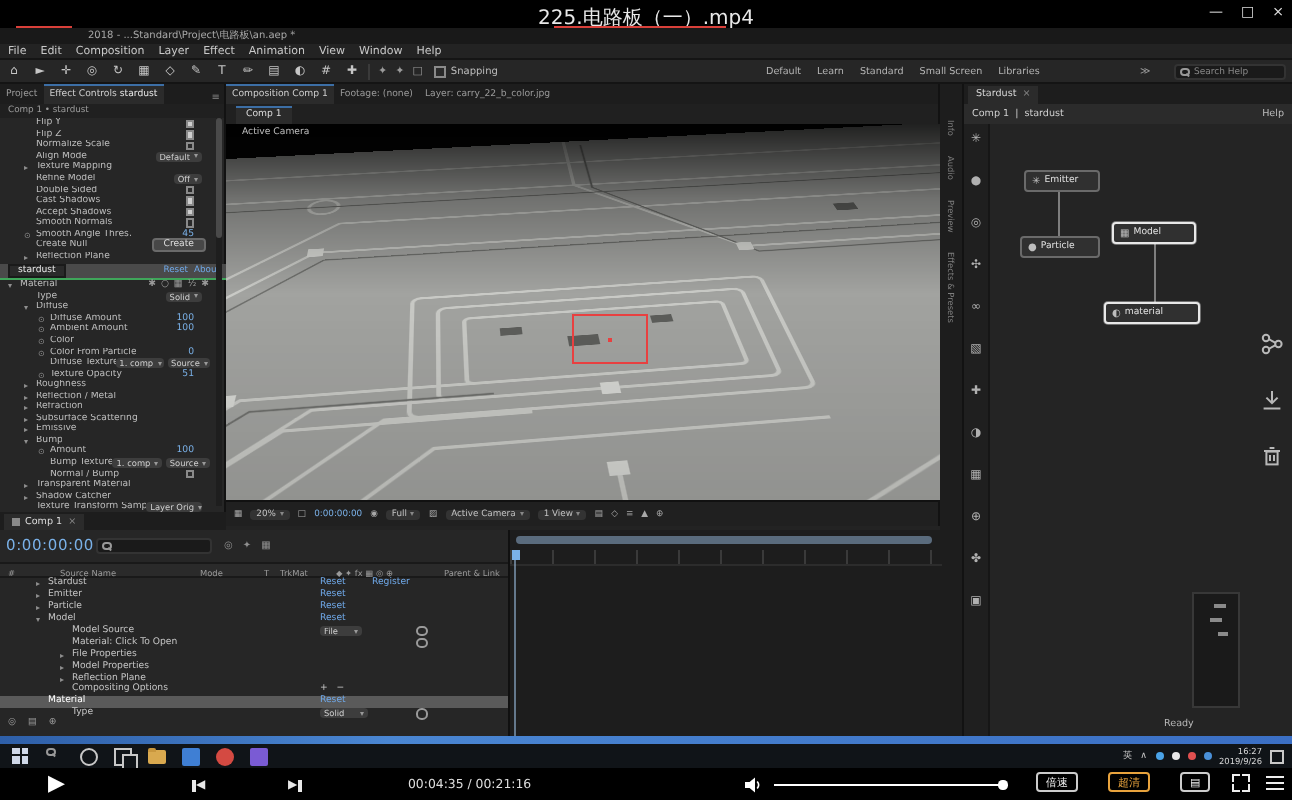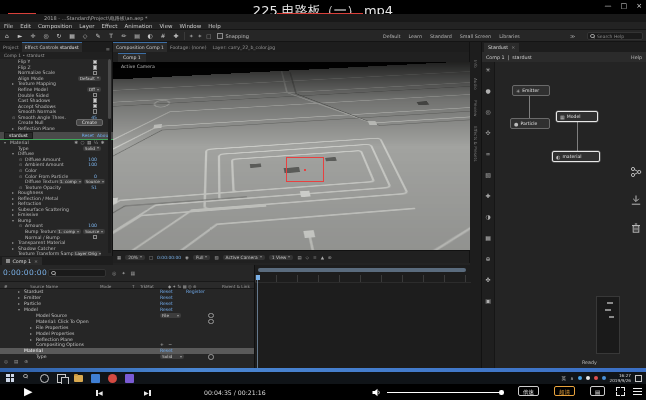--- a/index.html
+++ b/index.html
@@ -1,21 +1,21 @@
 <!DOCTYPE html>
 <html><head>
 <meta charset="utf-8">
 <style>
   html,body{margin:0;padding:0;background:#000;}
   #stage{position:relative;width:646px;height:400px;background:#000;overflow:hidden;
          font-family:"DejaVu Sans",sans-serif;color:#c8c8c8;-webkit-font-smoothing:none;}
   .abs{position:absolute;}
   
   .ptitle{left:0;top:0;width:646px;height:14px;background:#000;}
-  .ptitle .t{position:absolute;left:0;right:0;top:2px;text-align:center;font-size:13px;color:#e8e8e8;}
+  .ptitle .t{position:absolute;left:0;right:0;top:2px;text-align:center;font-size:10px;color:#e8e8e8;}
   .pwin{right:4px;top:2px;display:flex;gap:9px;font-size:7px;color:#ddd;}
   .pwin span{cursor:default;}
   .redbox{background:#d9403a;}
   
   .ae-bg{left:0;top:14px;width:646px;height:354px;background:#232323;}
   .ae-title{left:0;top:14px;width:646px;height:8px;background:#191919;font-size:5px;color:#a8a8a8;line-height:8px;padding-left:44px;box-sizing:border-box;}
   .menubar{left:0;top:22px;width:646px;height:8px;background:#232323;border-bottom:1px solid #151515;display:flex;gap:7px;align-items:center;padding-left:4px;box-sizing:border-box;}
   .menubar span{font-size:5.5px;color:#c9c9c9;}
   .toolbar{left:0;top:30px;width:646px;height:12px;background:#262626;border-bottom:1px solid #141414;display:flex;align-items:center;padding-left:3px;box-sizing:border-box;}
   .tools{display:flex;gap:5px;}

